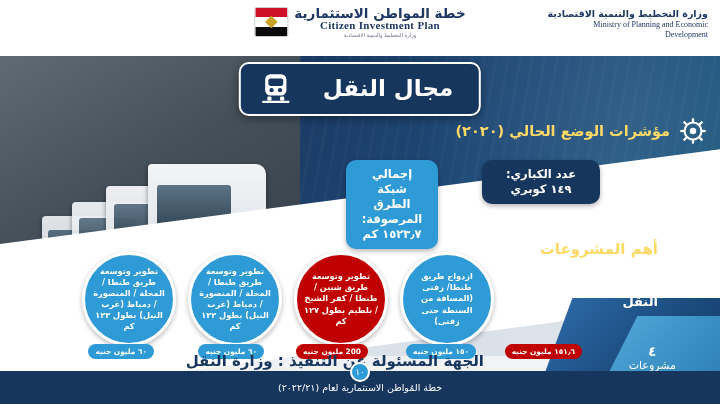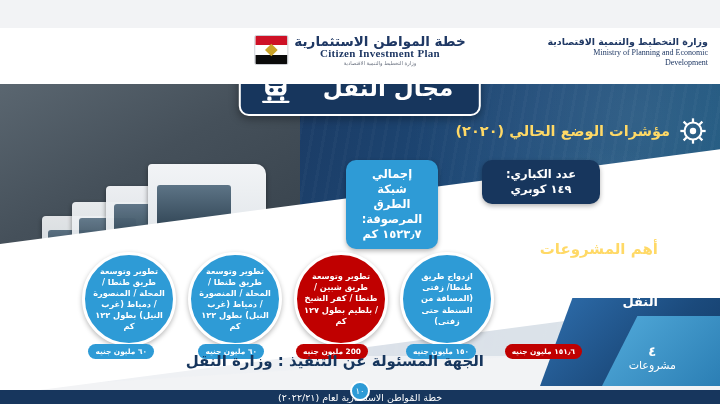--- a/index.html
+++ b/index.html
@@ -7,21 +7,21 @@
     width: 720px; height: 404px; overflow: hidden;
     font-family: "DejaVu Sans", "Liberation Sans", sans-serif;
     background: #ffffff;
     position: relative;
   }
   #page { position: relative; width: 720px; height: 404px; overflow: hidden; background:#f2f3f5; }
 
   
   .header {
     position: absolute; top: 0; left: 0; width: 720px; height: 56px;
-    background: #ffffff; z-index: 40; margin-top: 28px;
+    background: #ffffff; z-index: 40;
   }
   .logo-center {
     position: absolute; top: 6px; left: 50%; transform: translateX(-50%);
     display: flex; align-items: center; gap: 6px;
   }
   .logo-center .txt { text-align: center; line-height: 1.05; }
   .logo-ar {
     color: #1f3864; font-weight: bold; font-size: 13.5px; letter-spacing: 0px;
   }
   .logo-en {
@@ -234,21 +234,21 @@
   .m5 { right: 446px; top: 108px; }
 
   
   .resp {
     position:absolute; z-index: 30; bottom: 34px; right: 236px;
     color:#17365d; font-size: 15px; font-weight:bold; direction: rtl;
   }
 
   
   .footer {
-    position:absolute; bottom:0; left:0; width:720px; height: 14px; z-index: 35;
+    position:absolute; bottom:0; left:0; width:720px; height: 33px; z-index: 35;
     background:#17365d; display:flex; align-items:center; justify-content:center;
   }
   .footer .f-txt { color:#ffffff; font-size: 9.5px; direction: rtl; }
   .footer .page-no {
     position:absolute; left: 50%; transform: translateX(-50%); top: -9px;
     width: 20px; height: 20px; border-radius:50%; background:#2e9bd6;
     border:2px solid #ffffff; color:#fff; font-size: 8.5px;
     display:flex; align-items:center; justify-content:center;
   }
   .footer-bar-accent {

